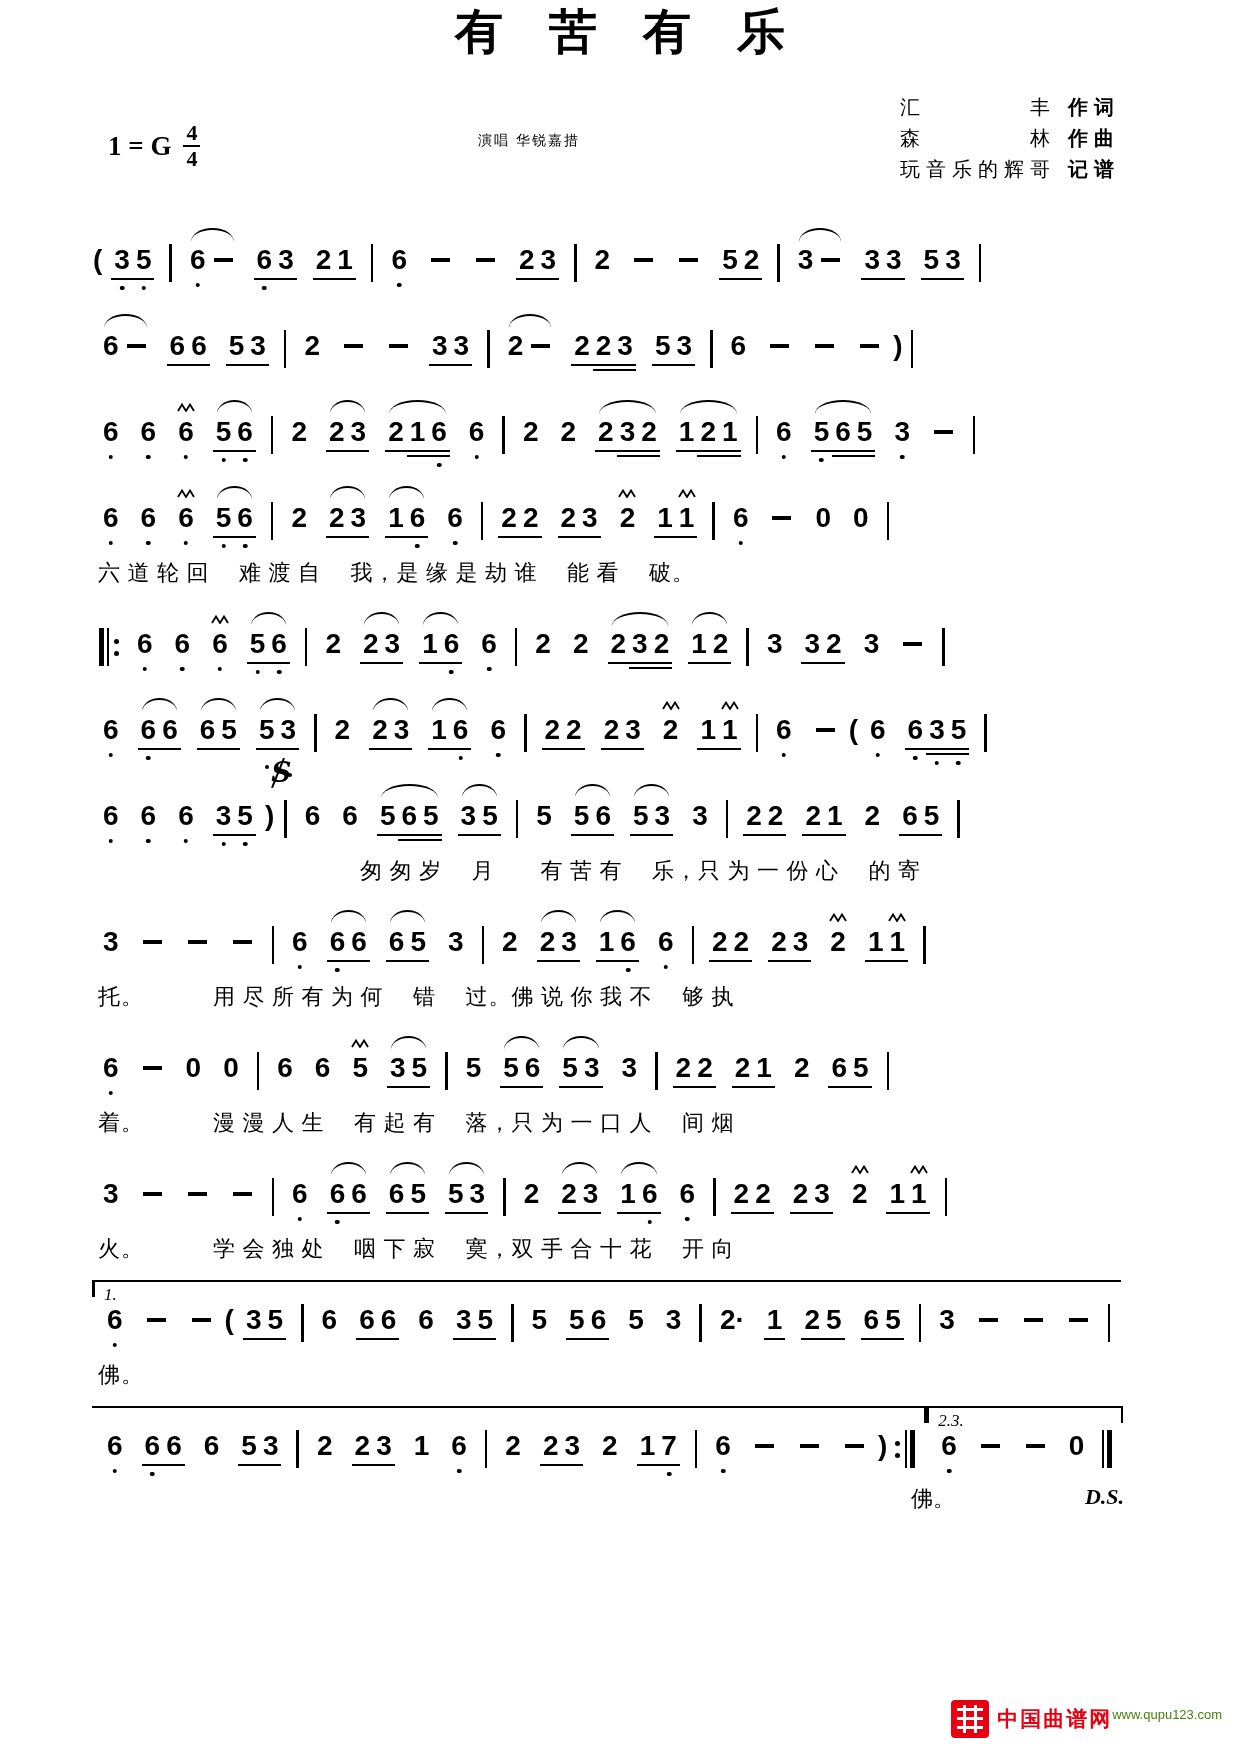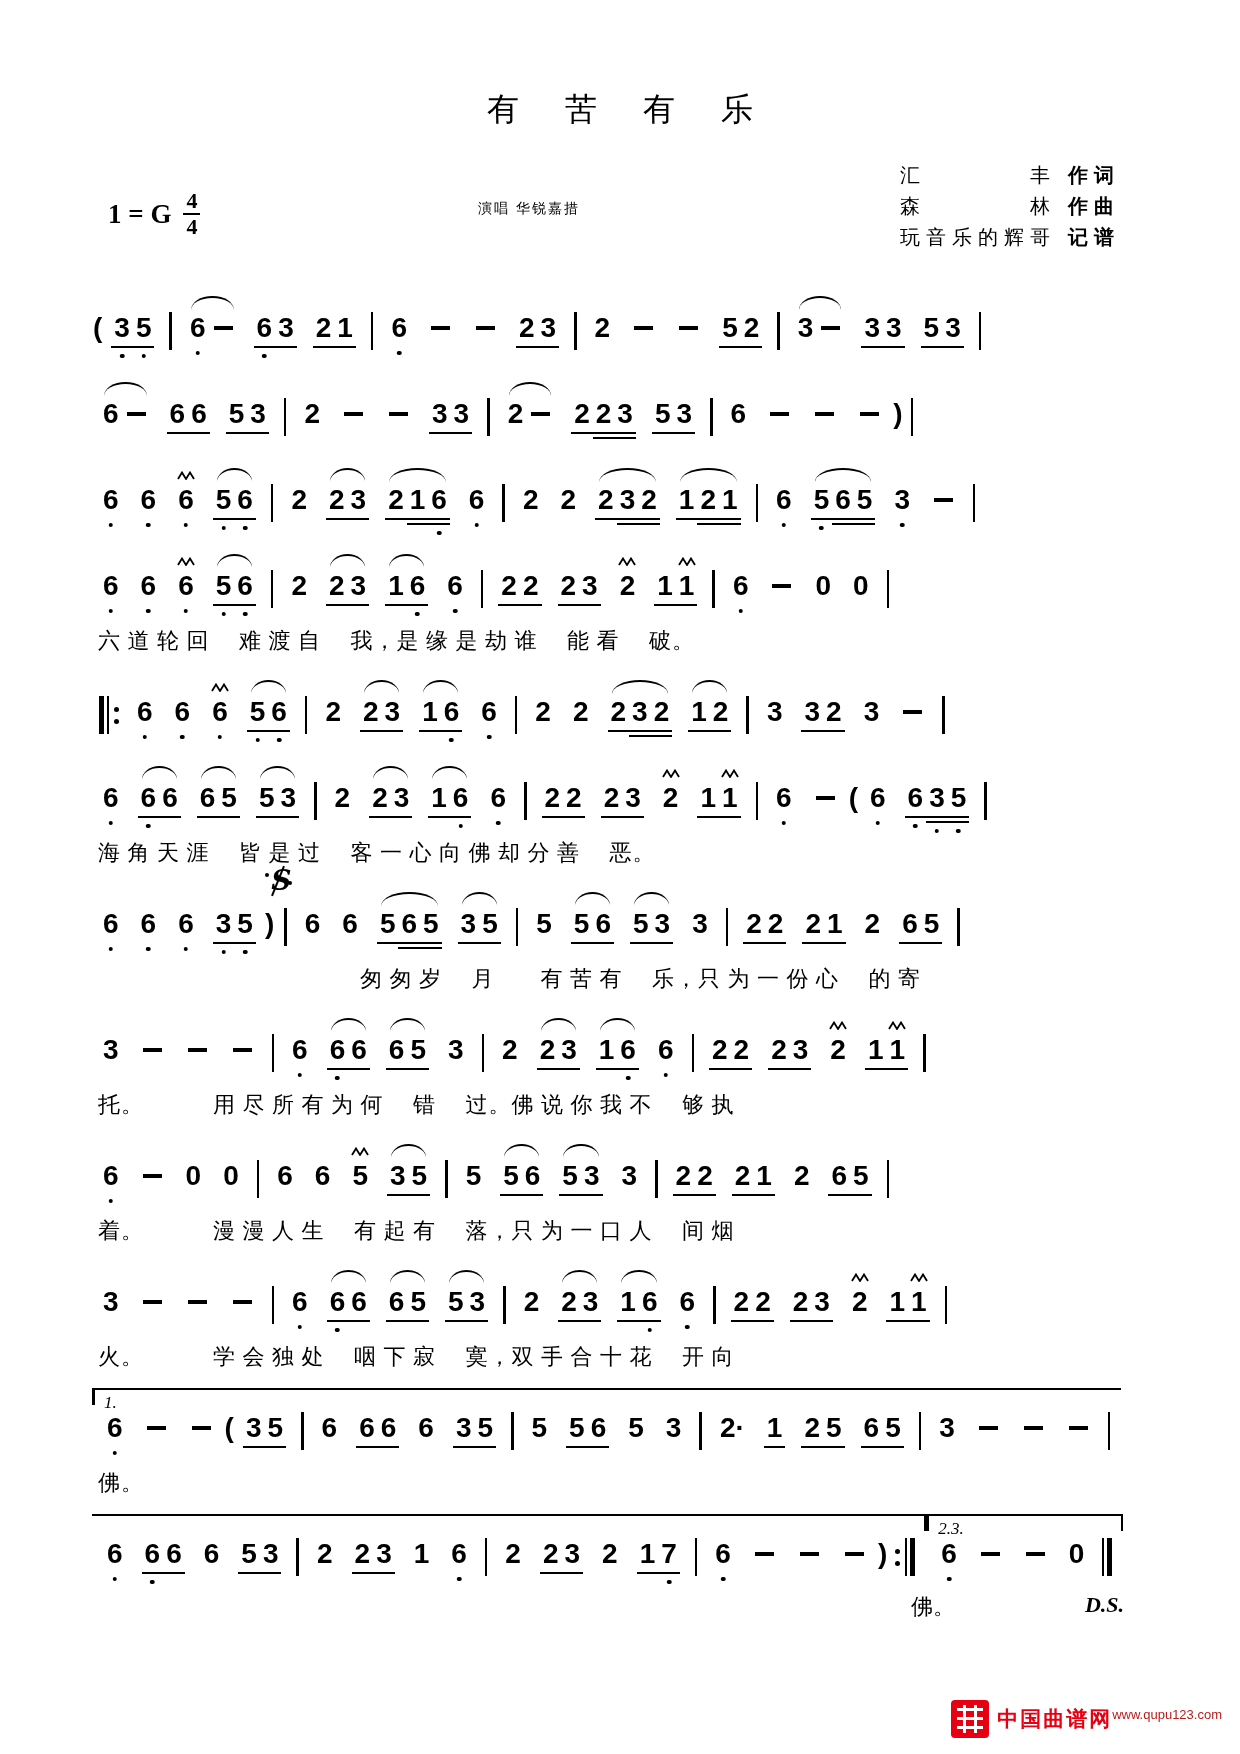--- a/index.html
+++ b/index.html
@@ -1,22 +1,22 @@
 <!DOCTYPE html>
 <html><head>
 <meta charset="utf-8">
 <style>
   * { margin:0; padding:0; box-sizing:border-box; }
   html,body { background:#fff; }
   .page { position:relative; width:1240px; height:1754px; background:#fff; overflow:hidden;
           font-family:"Liberation Sans", sans-serif; color:#000; }
 
   
-  .title { margin-top:88px; text-align:center; font-family:"DejaVu Serif", serif;
-           font-weight:normal; font-size:32px; letter-spacing:46px; text-indent:46px; }
+  .title { text-align:center; font-family:"DejaVu Serif", serif;
+           font-weight:bold; font-size:48px; letter-spacing:46px; text-indent:46px; }
   .meta-row { position:relative; margin:30px 100px 0 108px; height:90px; }
   .keysig { position:absolute; left:0; top:28px; display:flex; align-items:center;
             font-family:"Liberation Serif", serif; font-weight:bold; font-size:27px; }
   .meter { display:inline-flex; flex-direction:column; align-items:center; margin-left:12px;
            font-size:22px; line-height:1.0; }
   .meter .mtop { border-bottom:2px solid #000; padding:0 3px 1px; }
   .meter .mbot { padding-top:1px; }
   .singer { position:absolute; left:370px; top:38px; font-family:Liberation Sans, sans-serif; font-size:14px; letter-spacing:2px; }
   .credits { position:absolute; right:20px; top:0px; font-family:"Liberation Serif", serif; font-size:20px; }
   .credit-row { display:flex; align-items:center; margin-bottom:4px; }
@@ -76,21 +76,21 @@
 
   
   .footer { position:absolute; right:18px; bottom:16px; display:flex; align-items:center; gap:8px; }
   .logo-icon { width:38px; height:38px; background:#e60012; border-radius:4px; position:relative; }
   .logo-icon i { position:absolute; left:6px; right:6px; height:3px; background:#fff; }
   .logo-icon i:nth-child(1){ top:8px; } .logo-icon i:nth-child(2){ top:17px; } .logo-icon i:nth-child(3){ top:26px; }
   .logo-icon em { position:absolute; top:5px; bottom:5px; width:3px; background:#fff; }
   .logo-icon em:nth-child(4){ left:12px; } .logo-icon em:nth-child(5){ right:12px; }
   .logo-text { display:flex; flex-direction:row; }
   .logo-cn { color:#e60012; font-size:21px; font-weight:bold; letter-spacing:2px; font-family:"Liberation Serif", serif; }
-  .logo-url { color:#b91c1c; font-size:13px; margin-top:2px; }
+  .logo-url { color:#4d7c0f; font-size:13px; margin-top:2px; }
 </style>
 </head>
 <body>
 
 <div class="page">
 
   <div class="title">有苦有乐</div>
 
   <div class="meta-row">
     <div class="keysig">
@@ -529,21 +529,20 @@
           <span class="g">
             <span class="tk"><span class="n">6</span><i class="dt"></i></span>
           </span>
           <span class="g">
             <span class="tk u1"><span class="n">6</span><i class="dt"></i></span>
             <span class="tk u2"><span class="n">3</span><i class="dt"></i></span>
             <span class="tk u2"><span class="n">5</span><i class="dt"></i></span>
           </span>
           <span class="bl"></span>
         </div>
-        <div class="lyr">海 角 天 涯　 皆 是 过　 客 一 心 向 佛 却 分 善　 恶。</div>
       </div>
       <div class="sys sys-7">
         <div class="notes">
           <span class="g">
             <span class="tk"><span class="n">6</span><i class="dt"></i></span>
           </span>
           <span class="g">
             <span class="tk"><span class="n">6</span><i class="dt"></i></span>
           </span>
           <span class="g">

